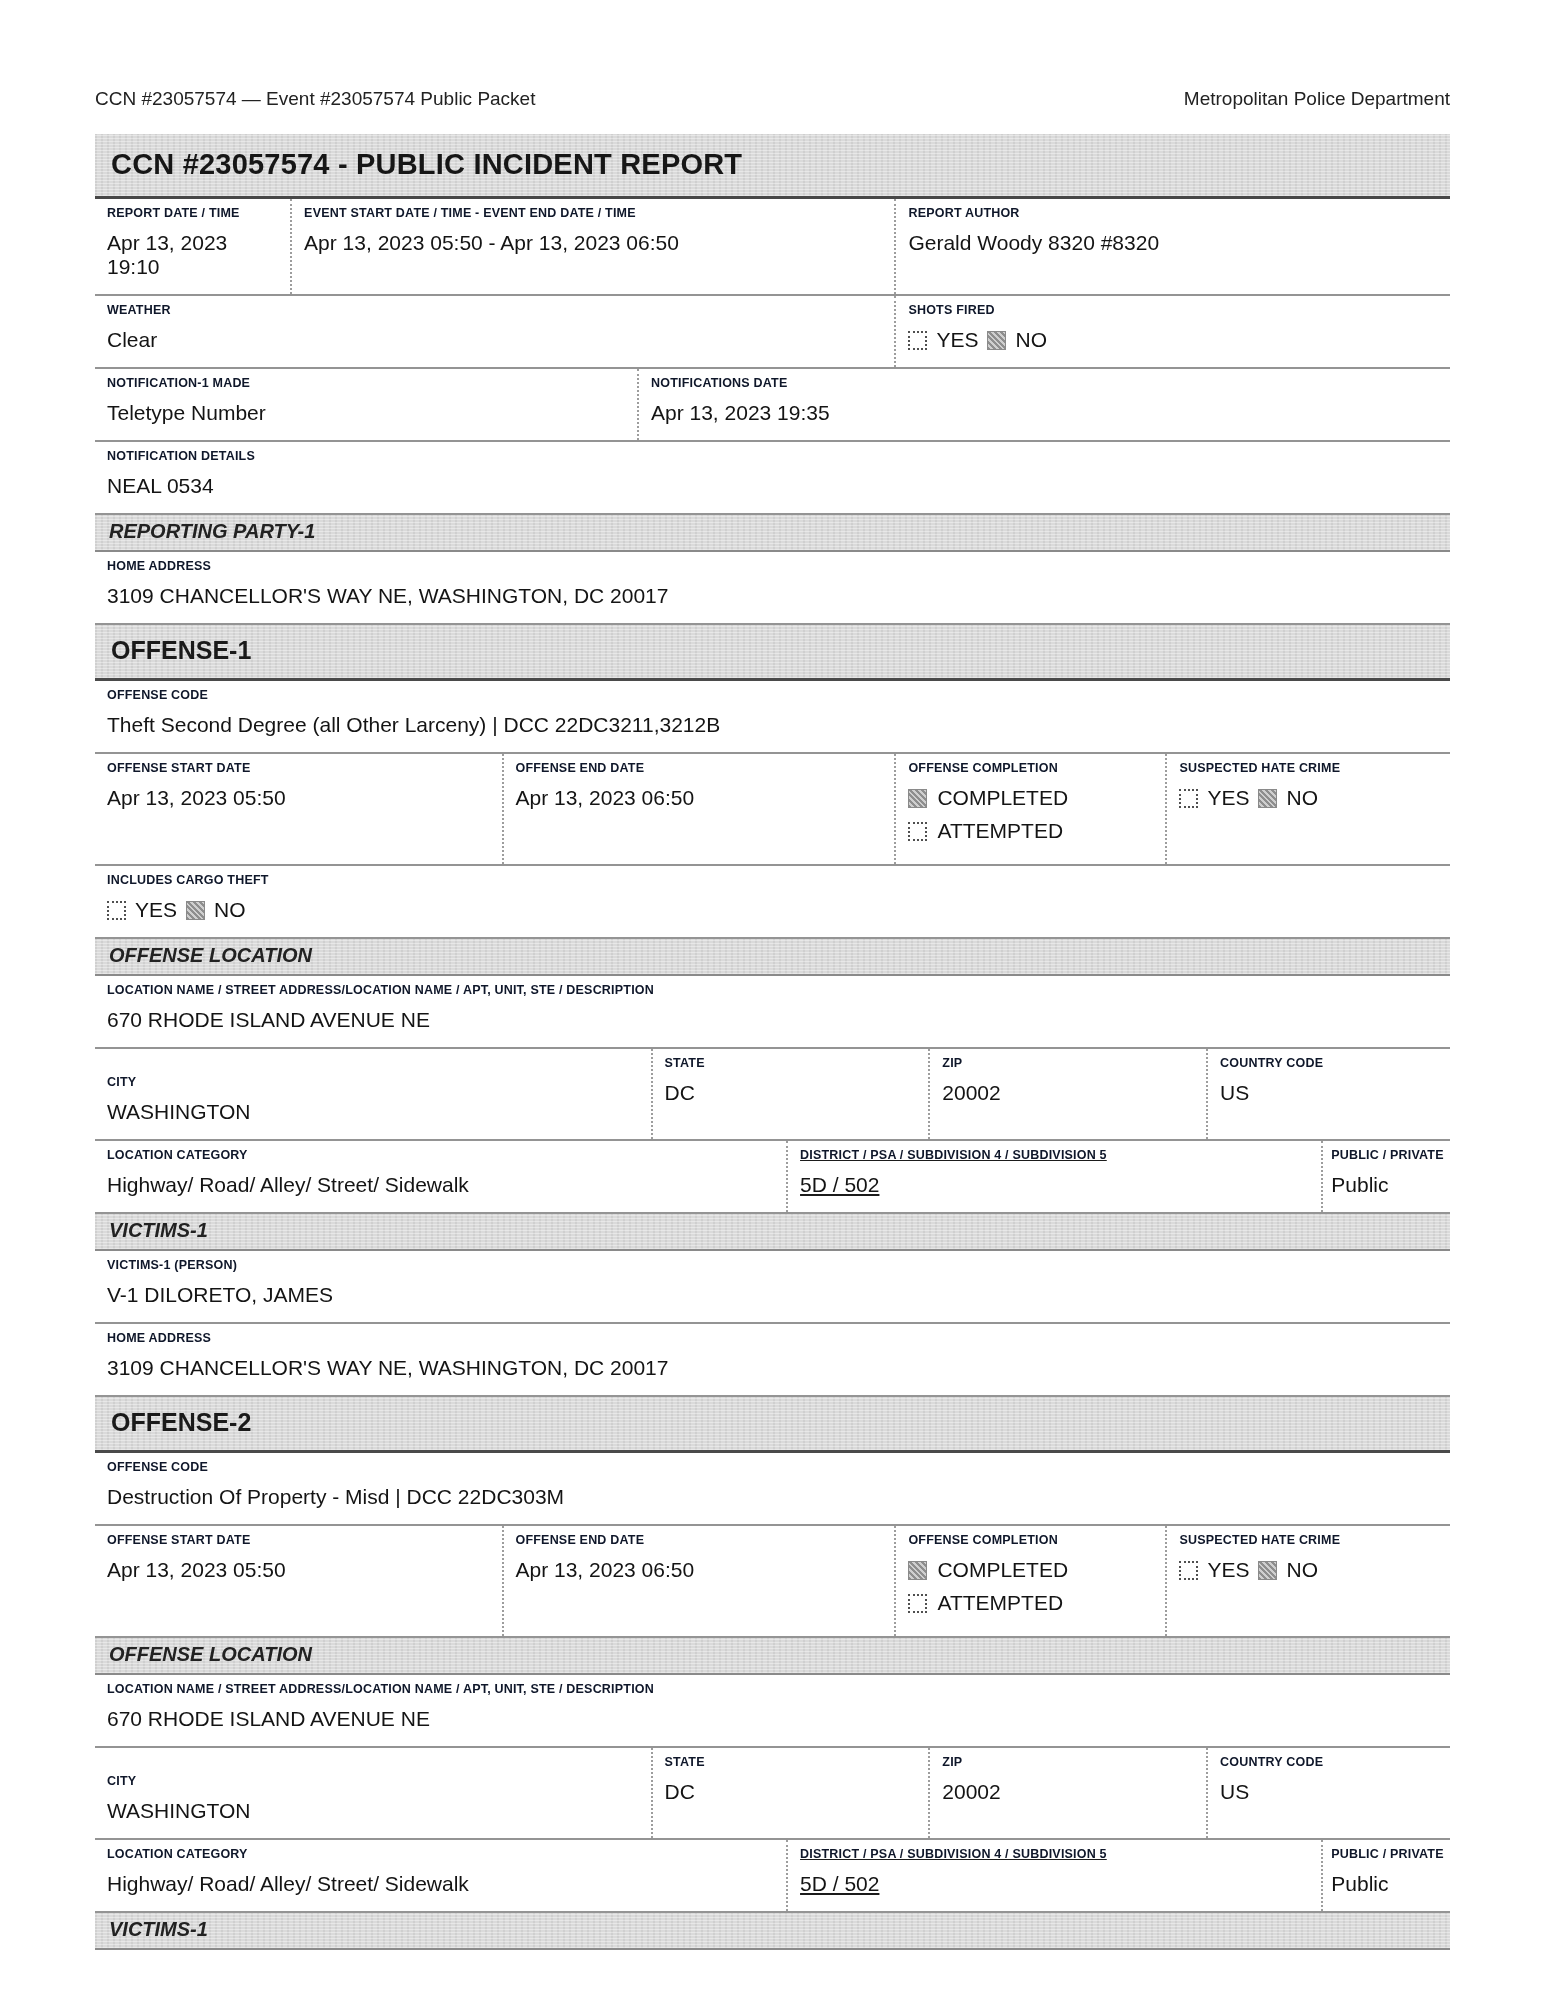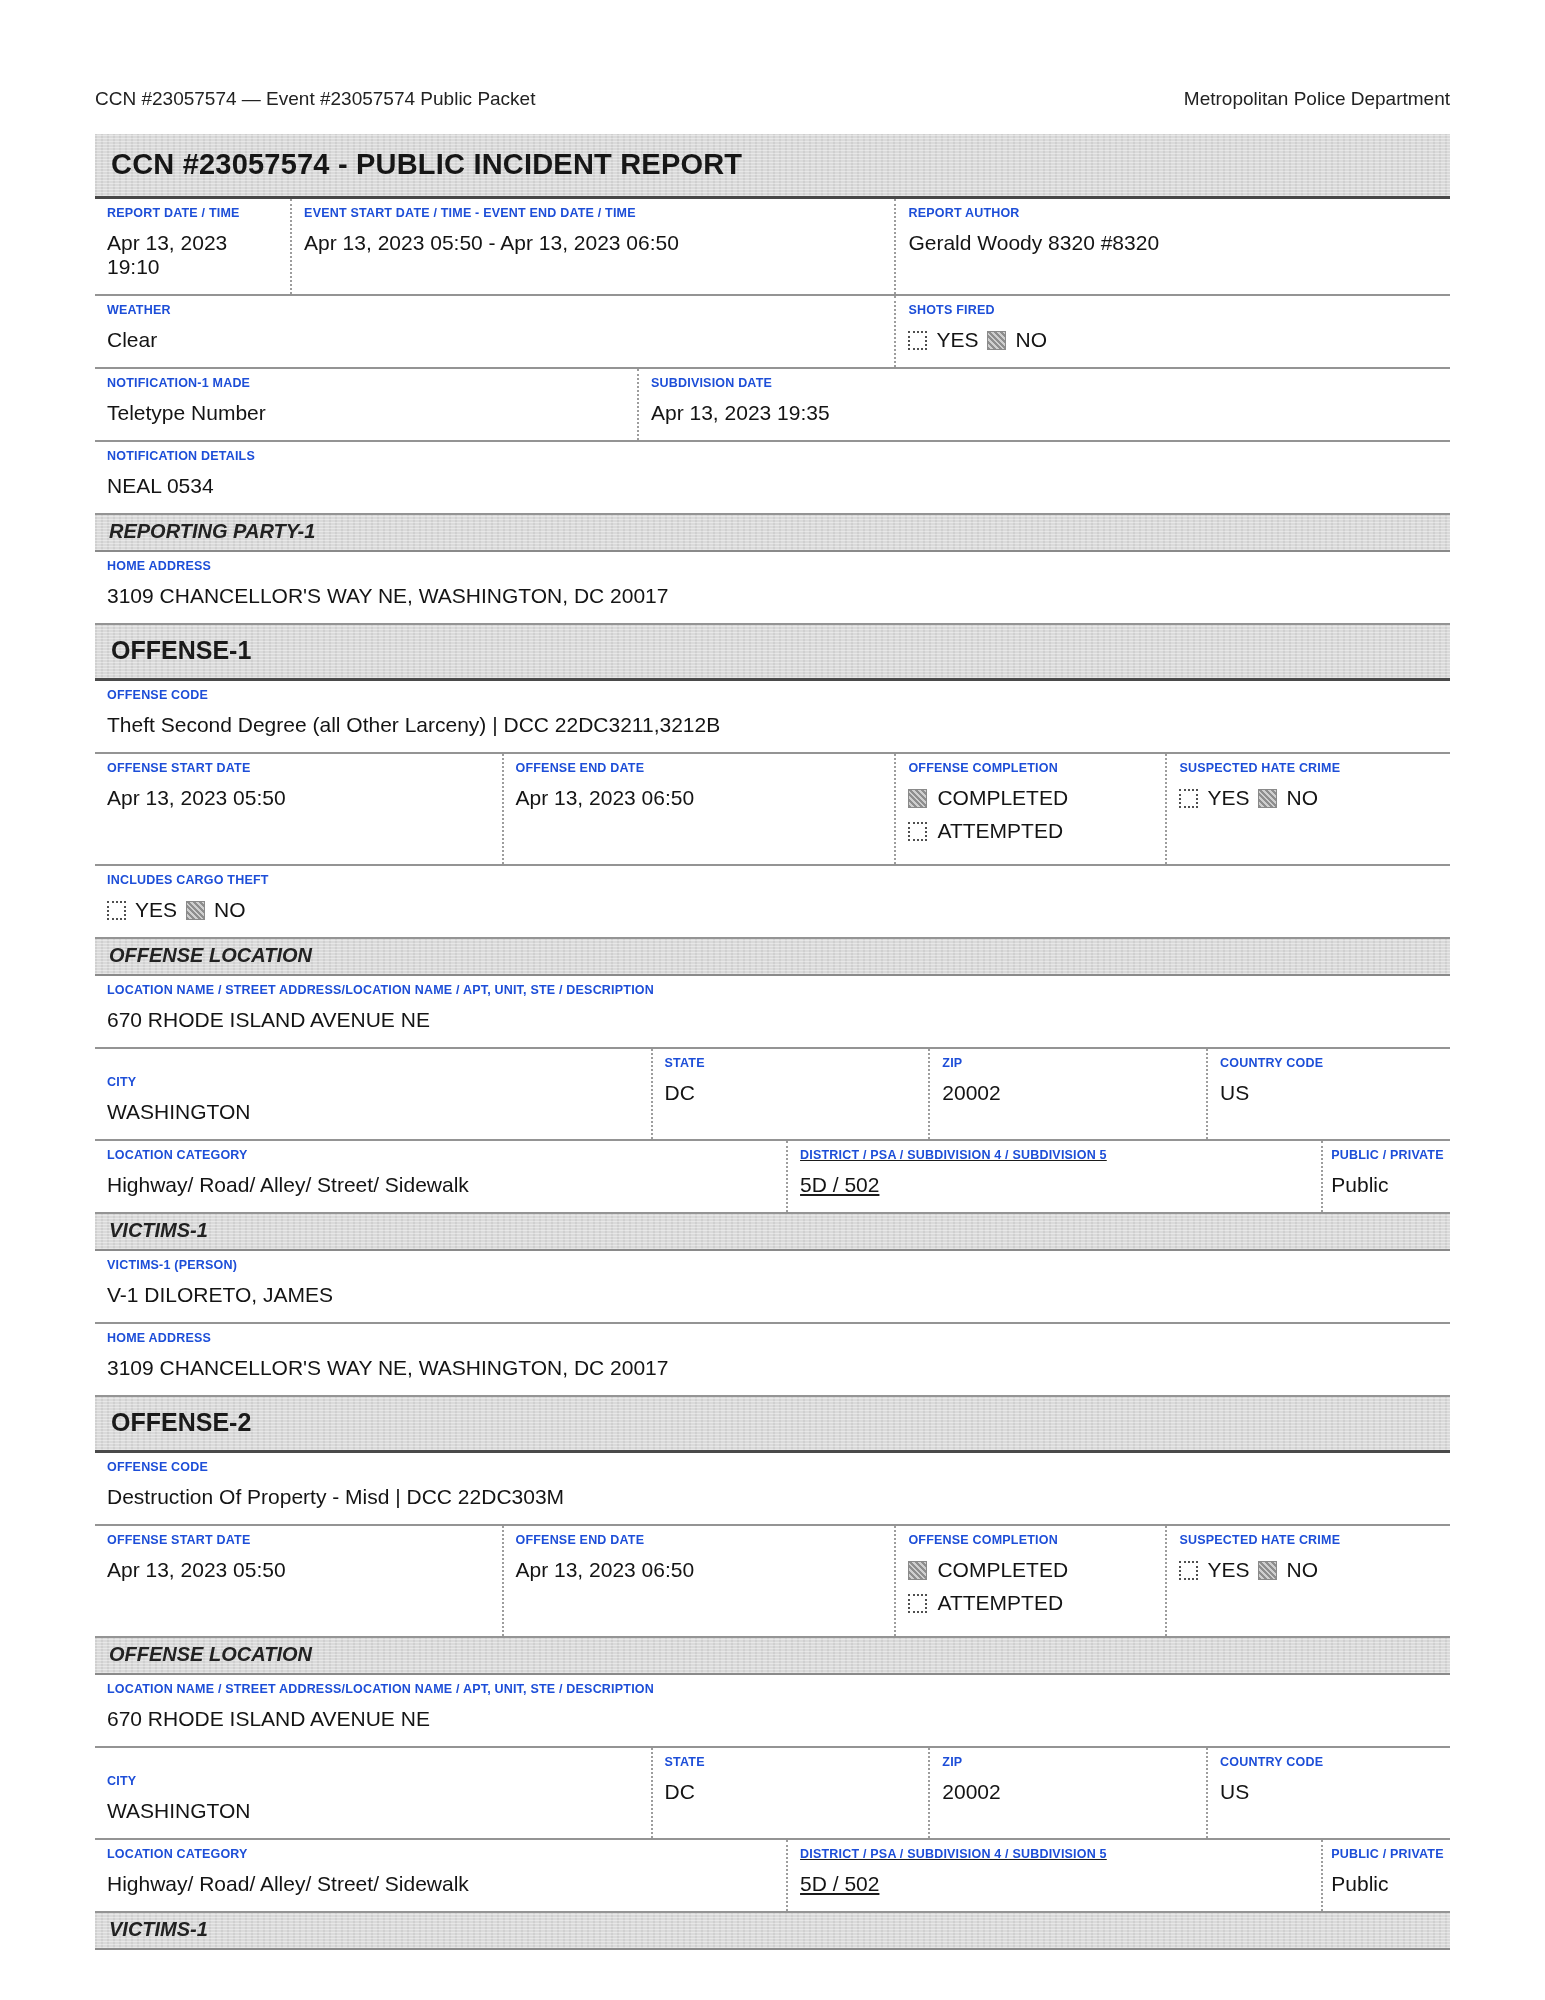--- a/index.html
+++ b/index.html
@@ -31,21 +31,21 @@
   }
   .sec{
     font-style:italic;font-weight:bold;font-size:20px;color:#222;
     padding:5px 14px 7px;border-bottom:2px solid #8a8a8a;
   }
 
   
   .row{display:flex;border-bottom:2px solid #949494;}
   .cell{padding:7px 12px 15px;box-sizing:border-box;}
   .cell + .cell{border-left:2px dotted #9d9d9d;}
-  .lbl{font-size:12.5px;font-weight:bold;color:#1d4ed8;letter-spacing:.2px;margin-bottom:11px;white-space:nowrap;}
+  .lbl{font-size:12.5px;font-weight:bold;color:#0f172a;letter-spacing:.2px;margin-bottom:11px;white-space:nowrap;}
   .val{font-size:21px;color:#141414;}
 
   
   .chkline{display:flex;align-items:center;gap:10px;font-size:21px;color:#141414;}
   .chkline + .chkline{margin-top:9px;}
   .chk{width:19px;height:19px;flex:none;border:2px dotted #4f4f4f;background:#fff;box-sizing:border-box;}
   .chk.checked{
     border:1px solid #8a8a8a;
     background-image:repeating-linear-gradient(45deg,#8e8e8e 0 2px,#cfcfcf 2px 4px);
   }
@@ -104,21 +104,21 @@
       </div>
     </div>
   </div>
 
   <div class="row">
     <div class="cell wC1">
       <div class="lbl">NOTIFICATION-1 MADE</div>
       <div class="val">Teletype Number</div>
     </div>
     <div class="cell wC2">
-      <div class="lbl">SUBDIVISION DATE</div>
+      <div class="lbl">NOTIFICATIONS DATE</div>
       <div class="val">Apr 13, 2023 19:35</div>
     </div>
   </div>
   <div class="row">
     <div class="cell" style="flex:1">
       <div class="lbl">NOTIFICATION DETAILS</div>
       <div class="val">NEAL 0534</div>
     </div>
   </div>
 

